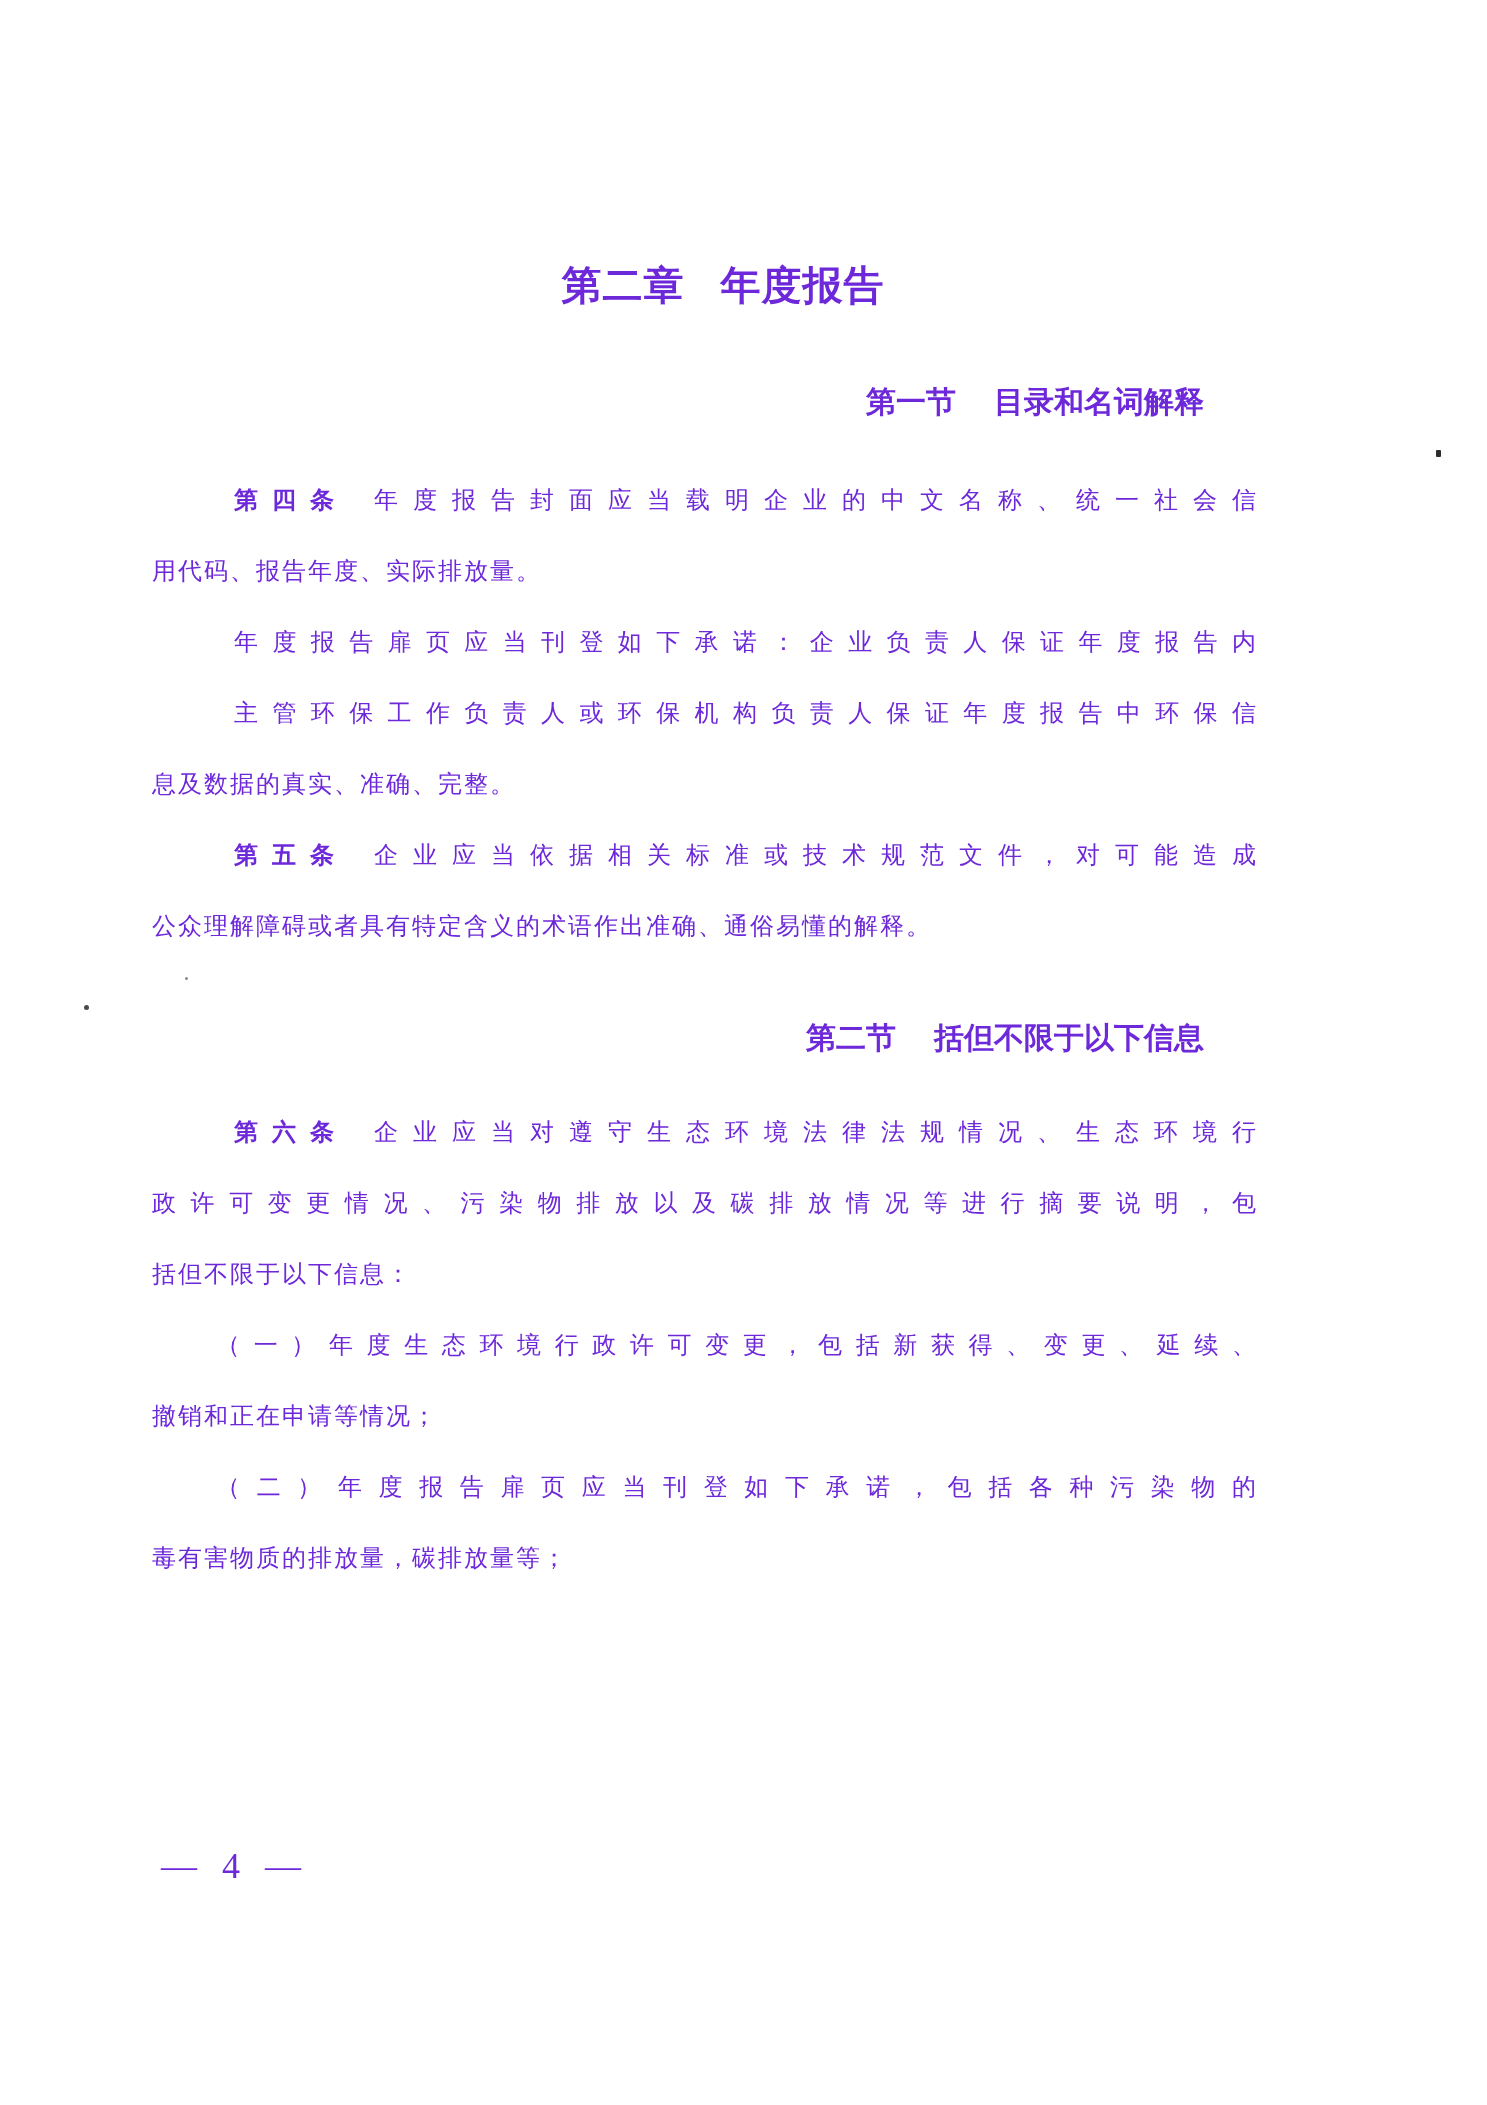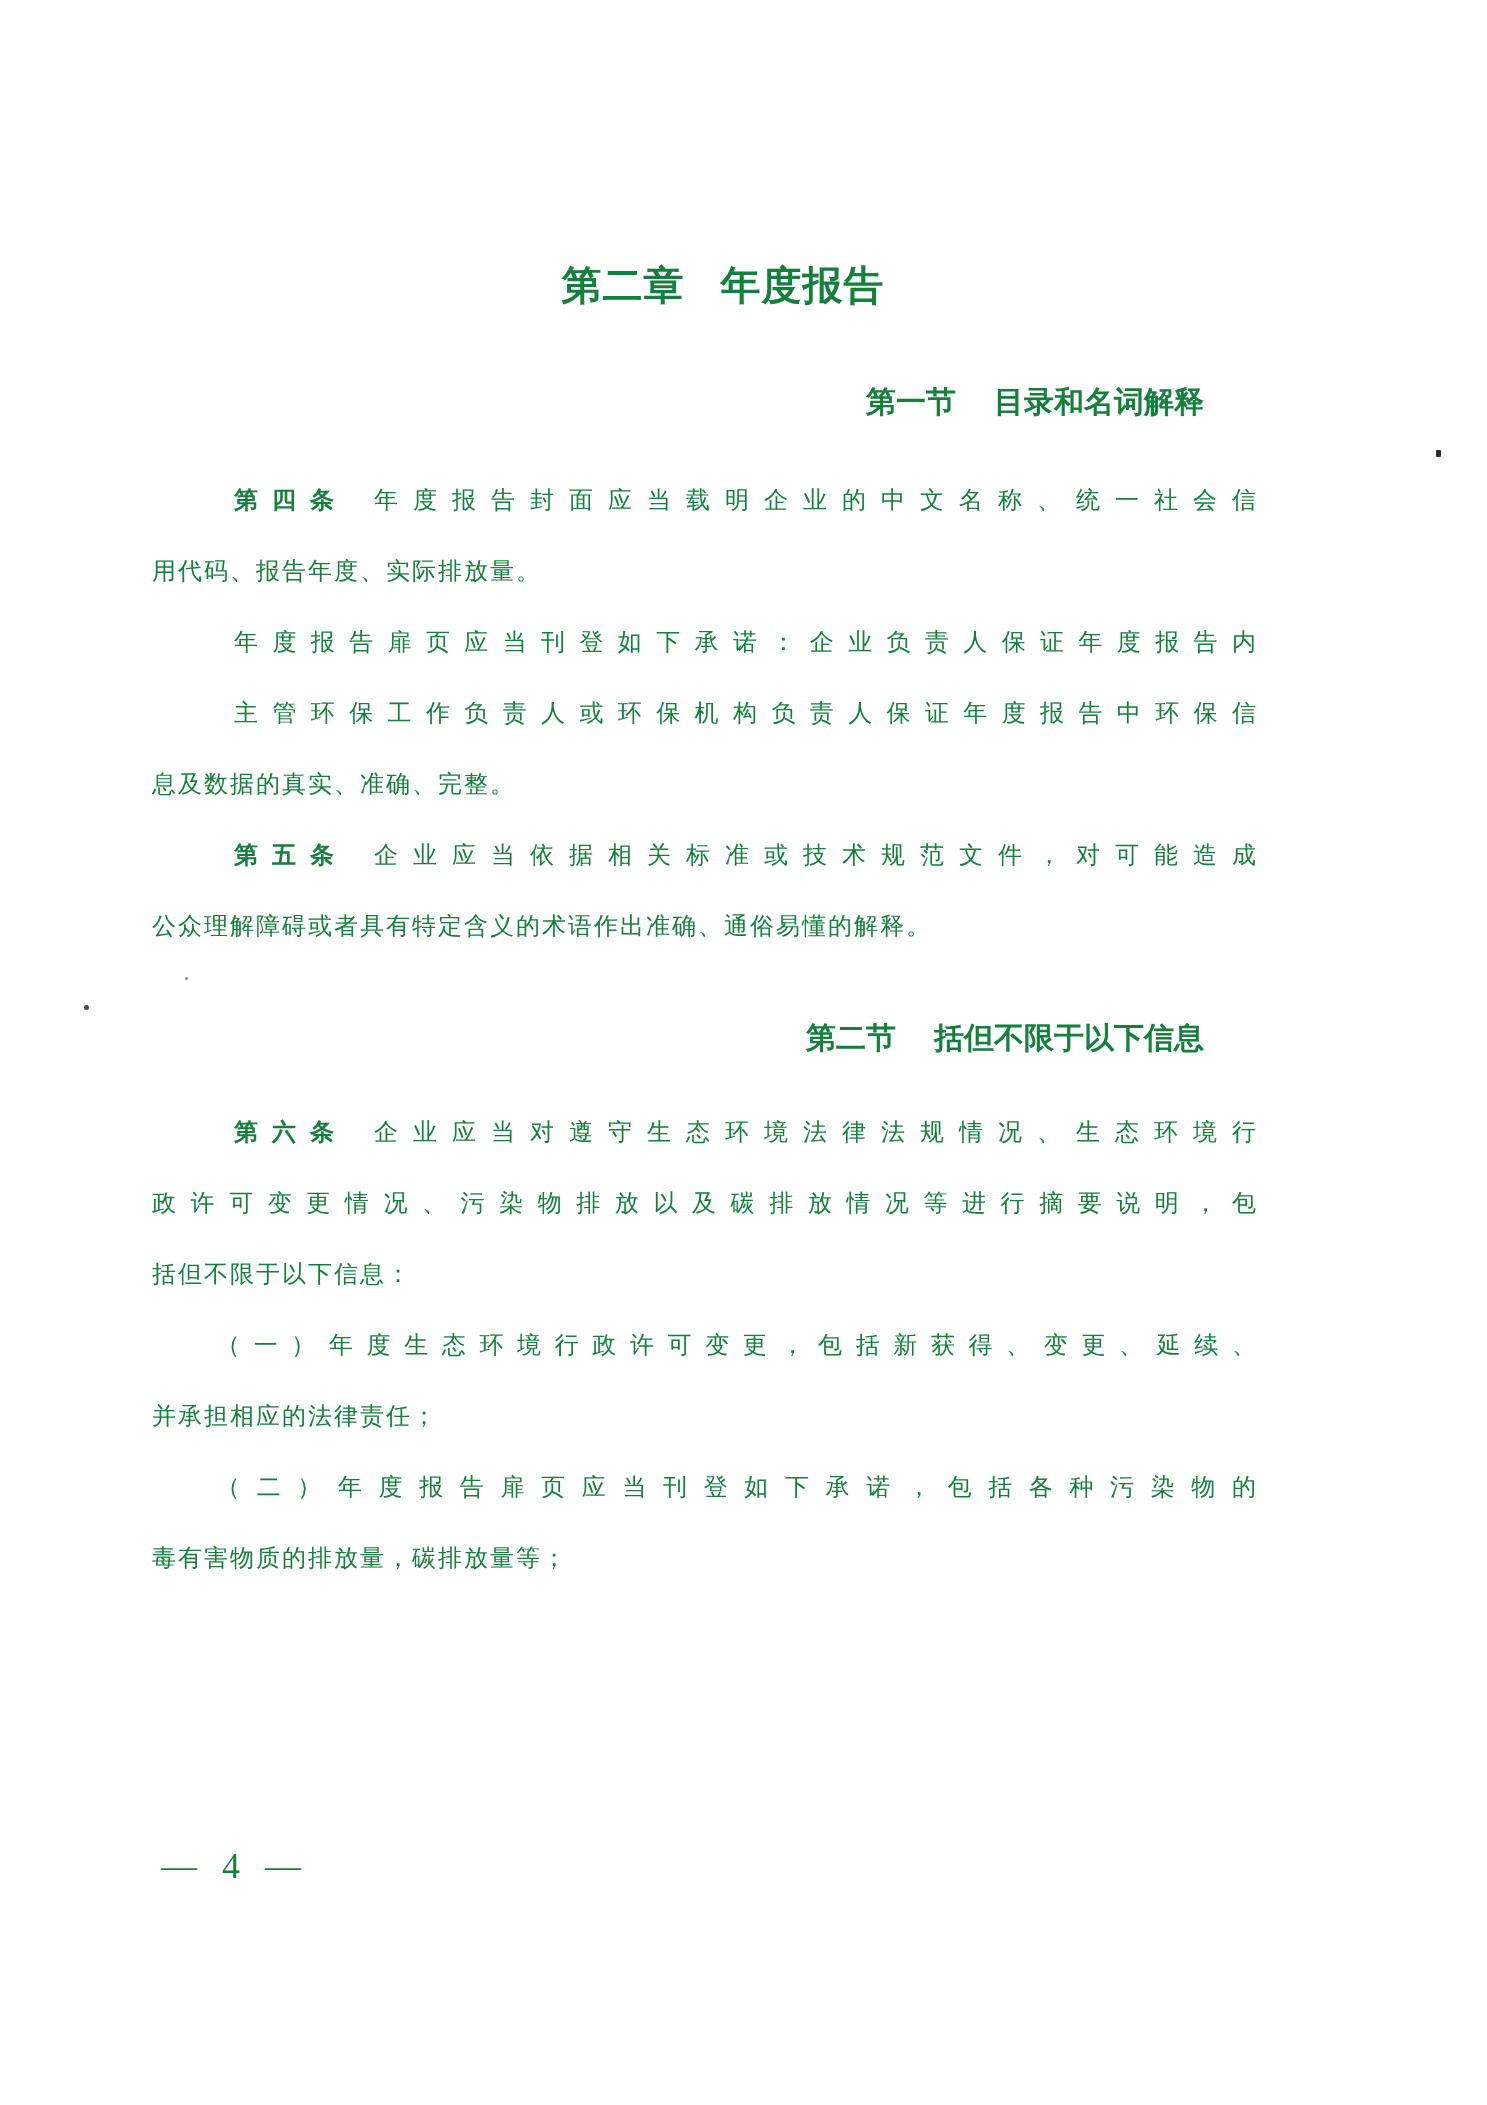--- a/index.html
+++ b/index.html
@@ -2,21 +2,21 @@
 <html lang="zh"><head>
 <meta charset="utf-8">
 <style>
   html, body { margin: 0; padding: 0; background: #e8e8e8; }
   .page {
     position: relative;
     width: 1487px;
     height: 2105px;
     margin: 0 auto;
     background: #ffffff;
-    color: #15803d;
+    color: #6d28d9;
     font-family: "Liberation Serif", serif;
     overflow: hidden;
   }
   .column {
     position: absolute;
     left: 152px;
     top: 0;
     width: 1106px;
   }
   .chapter {
@@ -109,21 +109,21 @@
     <div class="bodytext after-heading">
 
       <div class="para">
         <div class="line indent"><b class="lead">第六条</b><span>企业应当对遵守生态环境法律法规情况、生态环境行</span></div>
         <div class="line"><span>政许可变更情况、污染物排放以及碳排放情况等进行摘要说明，包</span></div>
         <div class="line last"><span>括但不限于以下信息：</span></div>
       </div>
 
       <div class="para">
         <div class="line indent-sm"><span>（一）年度生态环境行政许可变更，包括新获得、变更、延续、</span></div>
-        <div class="line last"><span>并承担相应的法律责任；</span></div>
+        <div class="line last"><span>撤销和正在申请等情况；</span></div>
       </div>
 
       <div class="para">
         <div class="line indent-sm"><span>（二）年度报告扉页应当刊登如下承诺，包括各种污染物的</span></div>
         <div class="line last"><span>毒有害物质的排放量，碳排放量等；</span></div>
       </div>
 
     </div>
   </div>
 

